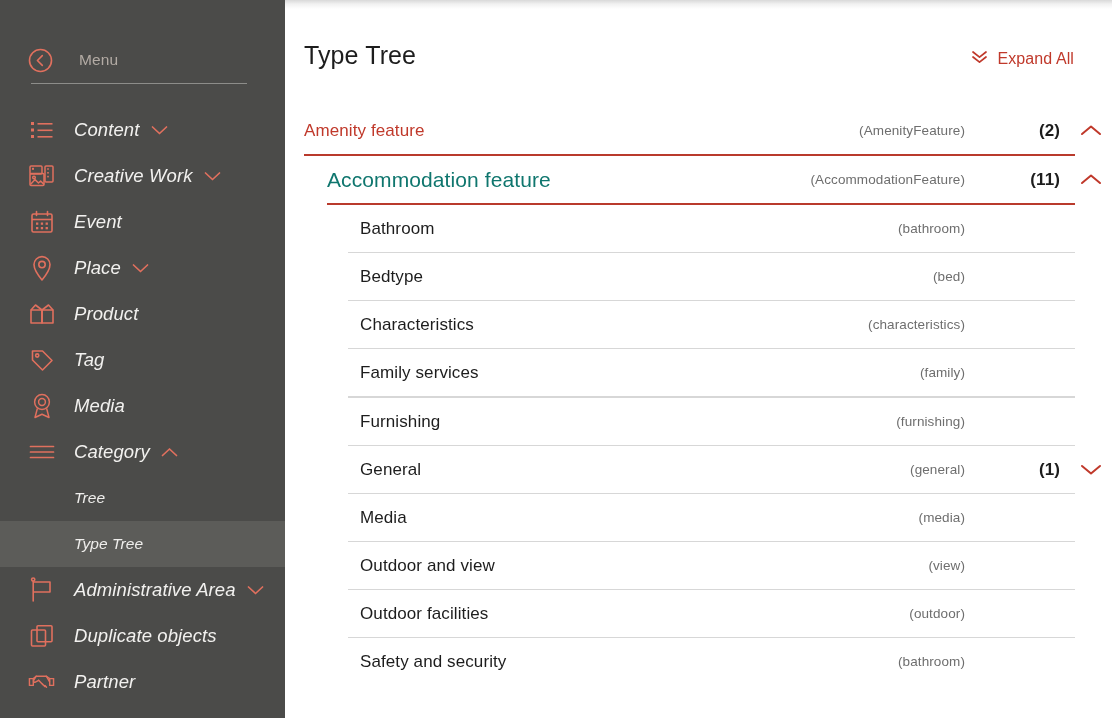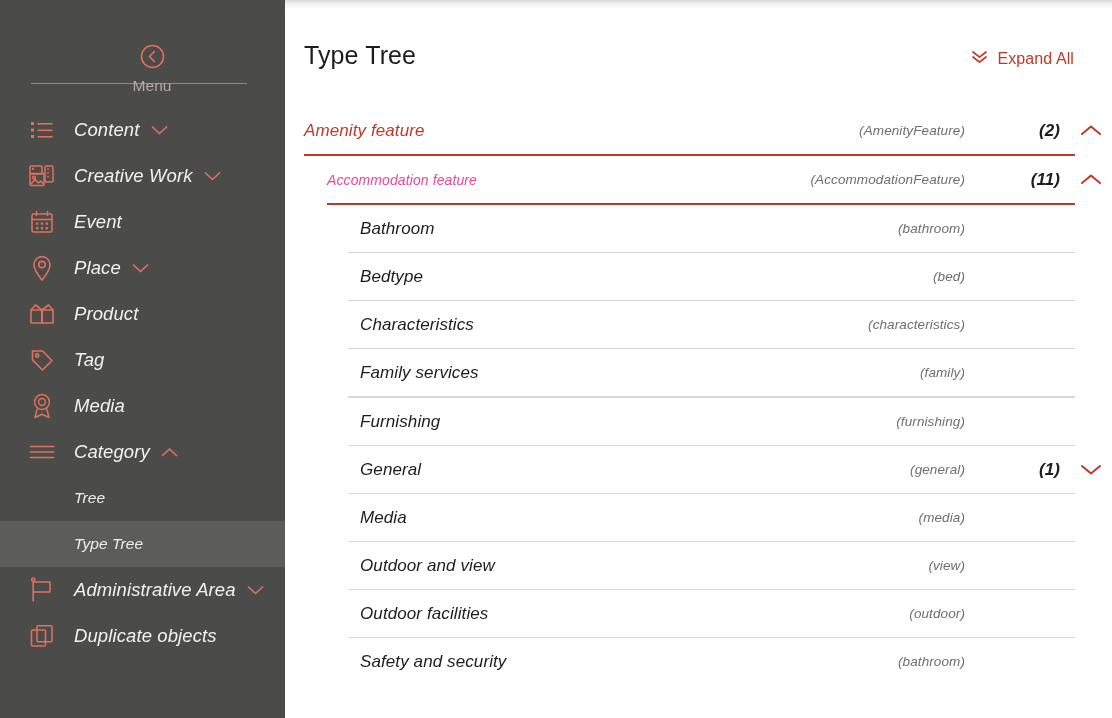--- a/index.html
+++ b/index.html
@@ -14,24 +14,23 @@
   
   .sidebar {
     width: 285px; height: 718px;
     background: #4b4b49;
     flex: 0 0 285px;
     position: relative;
     overflow: hidden;
   }
   .menu-back {
     display: flex; align-items: center;
-    gap: 8px;
+    gap: 26px;
     padding: 44px 9px 0 28px;
     height: 76px;
-    flex-direction: column;
   }
   .menu-back .circle-ico { width: 25px; height: 25px; flex: 0 0 25px; }
   .menu-back-label {
     font-size: 15.5px; color: #b3aba4; letter-spacing: .1px;
   }
   .divider {
     height: 1px; background: #8d8d8a;
     margin: 7px 38px 0 31px;
   }
   .nav { margin-top: 23px; font-style: italic; }
@@ -82,21 +81,20 @@
     color: #c0392b; font-size: 16px; letter-spacing: .1px;
     cursor: pointer;
   }
 
   
   .tree { margin-top: 37px; }
   .row {
     display: flex; align-items: center;
     height: 47px;
     position: relative;
-    font-style: italic;
   }
   .row-lbl { font-size: 17px; letter-spacing: .1px; flex: 0 0 auto; }
   .row-code {
     position: absolute; right: 147px;
     font-size: 13.5px; color: #6e6e6e; letter-spacing: .1px;
     white-space: nowrap;
   }
   .row-count {
     position: absolute; right: 52px;
     font-size: 17px; letter-spacing: .1px;
@@ -111,21 +109,21 @@
   .lvl0 { padding-left: 19px; }
   .lvl0 .row-lbl { color: #c0392b; }
   .lvl0 .row-count { color: #1d1d1d; font-weight: 700; }
   .sep { height: 2px; }
   .sep-red-0 { background: #b93a2c; margin-left: 19px; margin-right: 37px; }
   .sep-red-1 { background: #b93a2c; margin-left: 42px; margin-right: 37px; }
   .sep-grey  { height: 1px; background: #d7d7d7; margin-left: 63px; margin-right: 37px; }
 
   
   .lvl1 { padding-left: 42px; }
-  .lvl1 .row-lbl { color: #ec4899; font-size: 14px; text-align: center; }
+  .lvl1 .row-lbl { color: #0f766e; font-size: 21px; text-align: center; }
   .lvl1 .row-count { color: #1d1d1d; font-weight: 700; }
 
   
   .lvl2 { padding-left: 75px; }
   .lvl2 .row-lbl { color: #1d1d1d; }
   .lvl2 .row-count { color: #1d1d1d; font-weight: 700; }
 </style>
 </head>
 <body>
 
@@ -298,20 +296,33 @@
       <div class="nav-item">
         <span class="nav-ico">
           <svg width="24" height="24" viewBox="0 0 24 24" fill="none" stroke="#e0705e" stroke-width="1.6">
             <rect x="1.5" y="6" width="14" height="16" rx="1"></rect>
             <rect x="7" y="1.8" width="15" height="16" rx="1"></rect>
           </svg>
         </span>
         <span class="nav-label">Duplicate objects</span>
       </div>
 
+      <div class="nav-item">
+        <span class="nav-ico">
+          <svg width="28" height="20" viewBox="0 0 28 20" fill="none" stroke="#e0705e" stroke-width="1.5" stroke-linejoin="round" stroke-linecap="round">
+            <path d="M1.5 6.5 H5.5 L8.5 4 L14 4 L19 4 L22.5 6.5 H26.5"></path>
+            <path d="M1.5 6.5 V13.5 H5.5 V6.5"></path>
+            <path d="M26.5 6.5 V13.5 H22.5 V6.5"></path>
+            <path d="M8.5 4 L6 8 C5.2 9.2 6.3 10.8 7.6 10.1 L11 8.2"></path>
+            <path d="M11 8.2 L14.5 11.8 M13 10.2 L15.8 13.2 M15.2 12.2 L17.4 14.6 M17.6 13.6 L19.2 15.4"></path>
+            <path d="M19 4 L22.3 9.5"></path>
+          </svg>
+        </span>
+        <span class="nav-label">Partner</span>
+      </div>
 
     </nav>
   </aside>
 
   <main class="main">
     <div class="topshade"></div>
 
     <div class="page-head">
       <h1 class="page-title">Type Tree</h1>
       <div class="expand-all">

